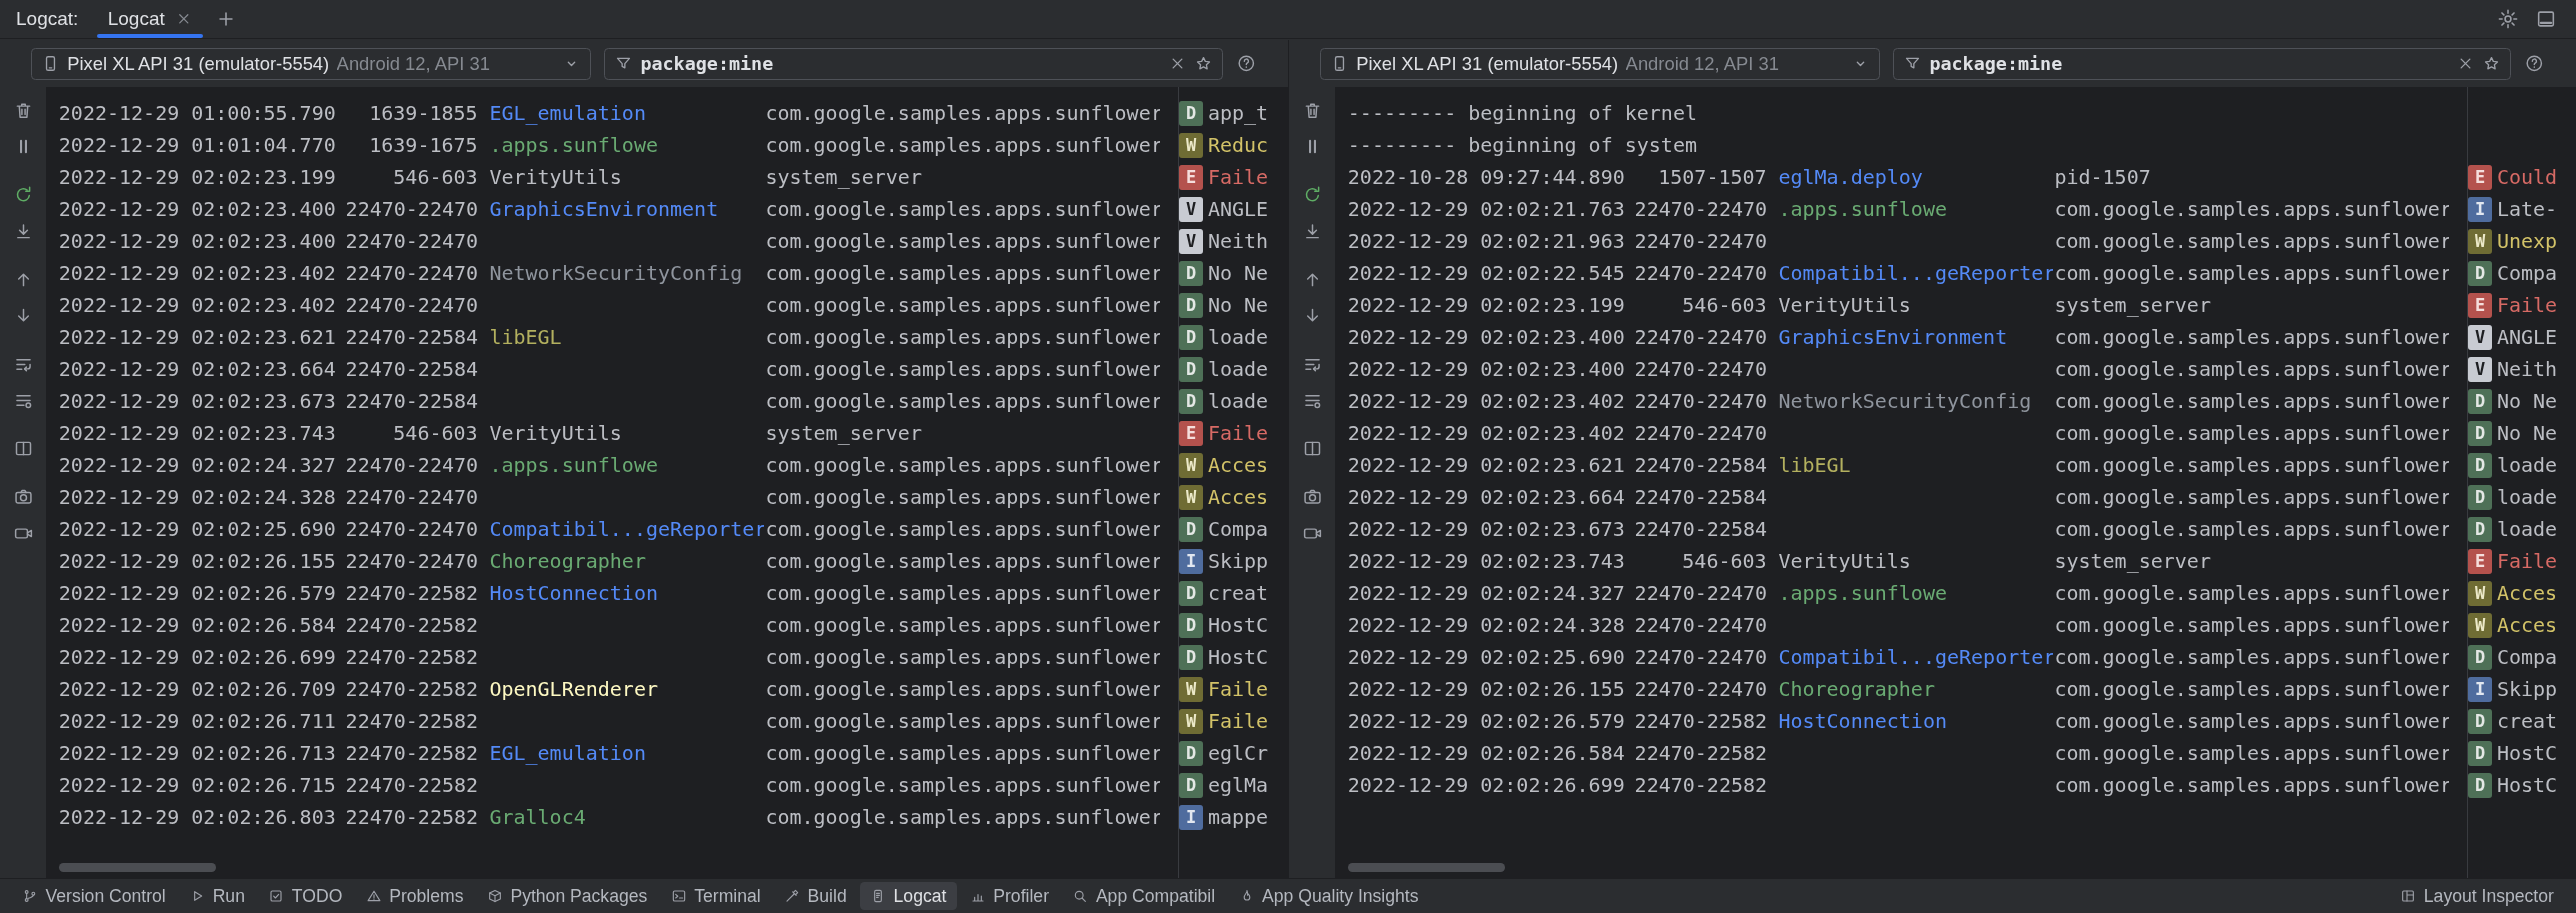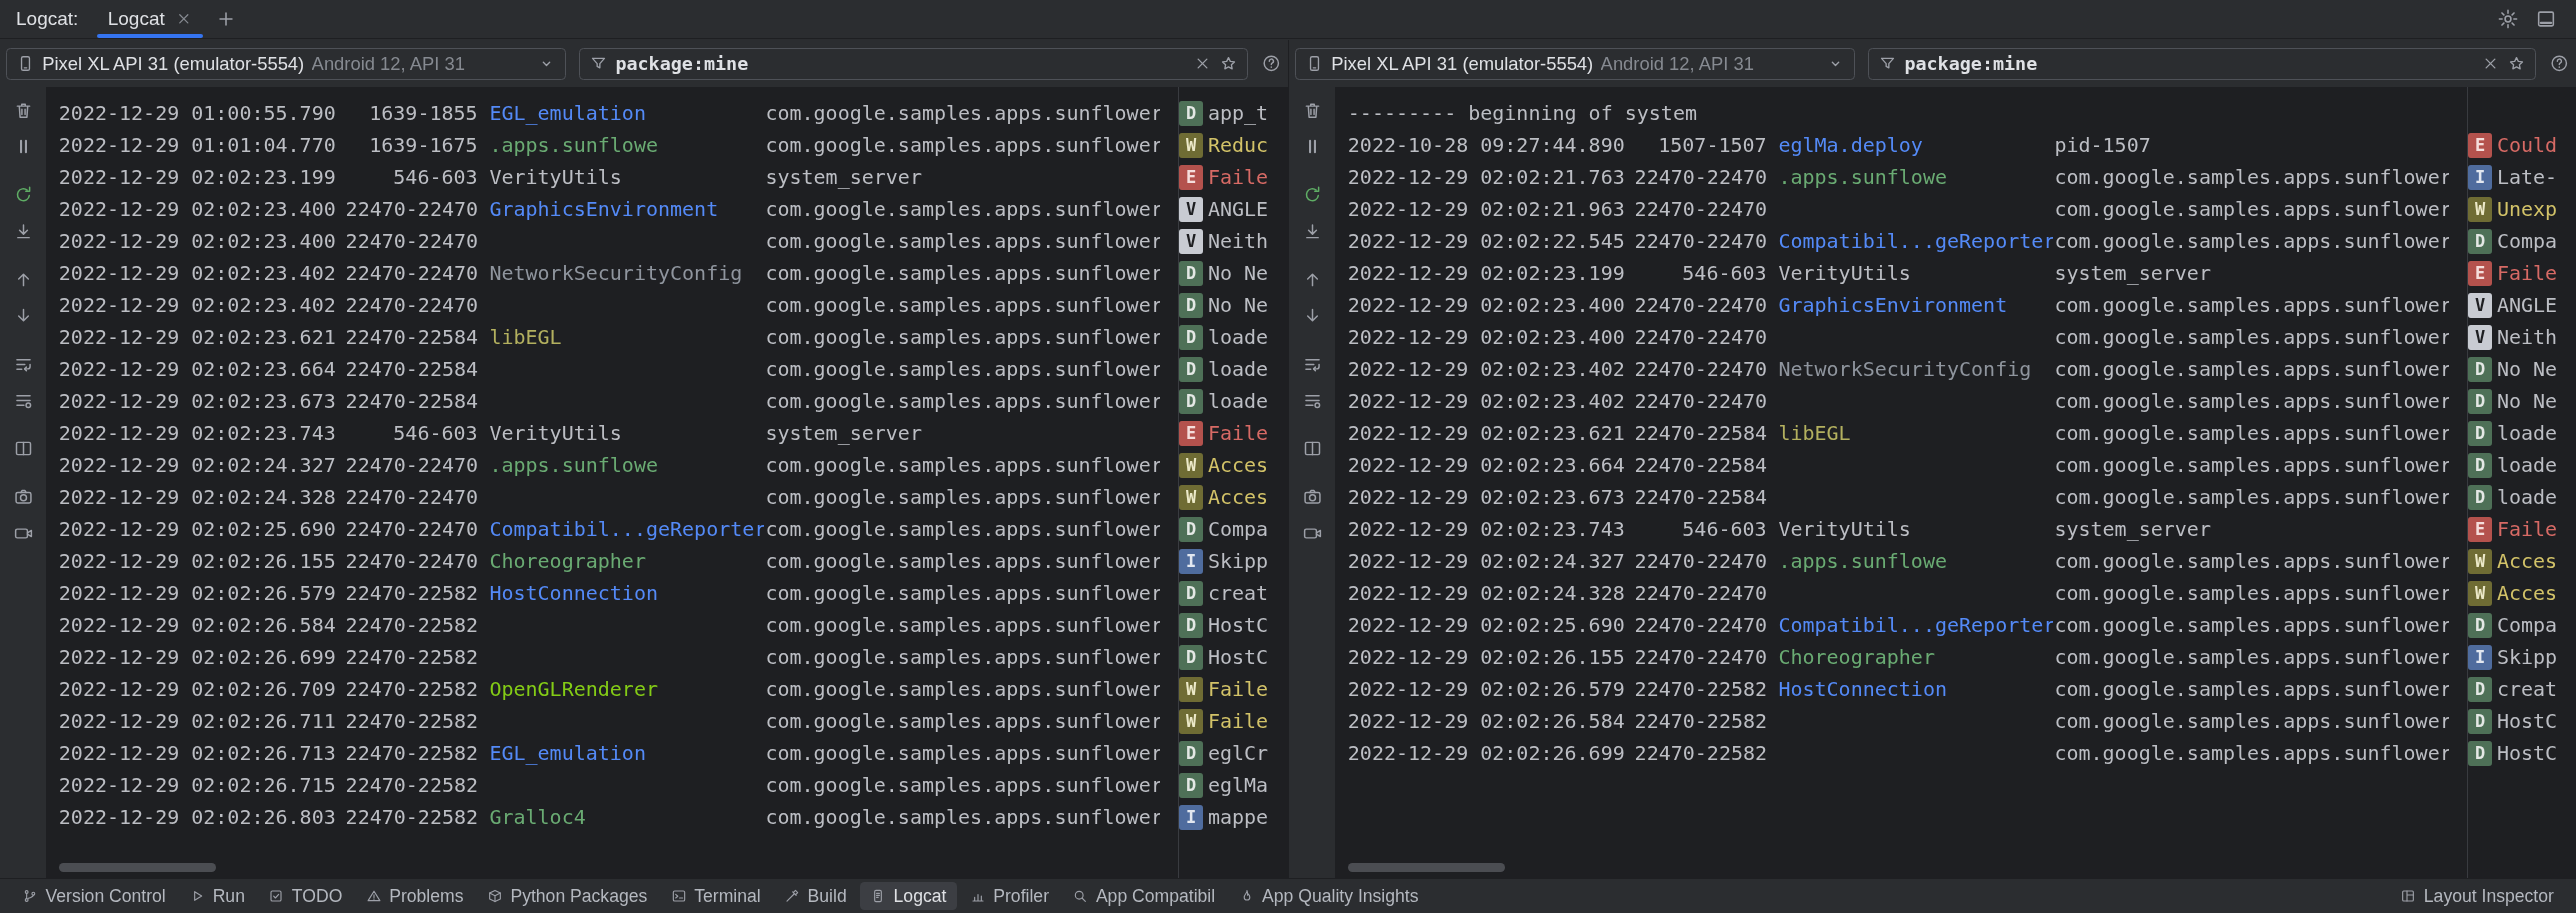--- a/index.html
+++ b/index.html
@@ -27,21 +27,21 @@
   .tab-close { width:17.6px; height:17.6px; color:#868A91; display:flex; }
   .add-tab { width:22px; height:22px; color:#9DA0A8; margin-left:7.4px; display:flex; }
   .tabbar-actions { margin-left:auto; display:flex; align-items:center; gap:16px; padding-right:19px; }
   .tabbar-actions .abtn { width:22px; height:22px; color:#9DA0A8; display:flex; }
   
   .panes { position:absolute; top:40px; bottom:35px; left:0; right:0; }
   .pane { position:absolute; top:0; bottom:0; width:1288px; background:#2B2D30; }
   .pane.right { border-left:1.5px solid #1E1F22; }
   .pane-header {
     height:47px; display:flex; align-items:center; gap:13.2px;
-    padding:0 6px; background:#2B2D30;
+    padding:0 31px; background:#2B2D30;
   }
   .field {
     height:32px; border:0.7px solid #4E5157; border-radius:4.4px;
     display:flex; align-items:center; background:#2B2D30; padding:0 8.8px; gap:7.4px;
   }
   .device-field { width:560px; flex:0 0 auto; }
   .device-name { font-size:18.4px; color:#DFE1E5; white-space:nowrap; }
   .device-details { font-size:18.4px; color:#868A91; white-space:nowrap; flex:1; overflow:hidden; }
   .filter-field { flex:1; }
   .filter-value { font-family:"DejaVu Sans Mono", monospace; font-weight:bold; font-size:18.4px; color:#DFE1E5; }
@@ -411,21 +411,21 @@
               <span class="c-tag" style="color: rgb(188, 190, 196);"></span>
               <span class="c-pkg">com.google.samples.apps.sunflower</span>
               <span class="c-level">
                 <span class="chip" style="background: rgb(78, 112, 87); color: rgb(228, 232, 229);">D</span>
               </span>
               <span class="c-msg" style="color: rgb(188, 190, 196);">HostC</span>
             </div>
             <div class="log-row">
               <span class="c-time">2022-12-29 02:02:26.709</span>
               <span class="c-pid">22470-22582</span>
-              <span class="c-tag" style="color: #84cc16;">OpenGLRenderer</span>
+              <span class="c-tag" style="color: #fef9c3;">OpenGLRenderer</span>
               <span class="c-pkg">com.google.samples.apps.sunflower</span>
               <span class="c-level">
                 <span class="chip" style="background: rgb(111, 108, 52); color: rgb(236, 233, 200);">W</span>
               </span>
               <span class="c-msg" style="color: rgb(210, 194, 104);">Faile</span>
             </div>
             <div class="log-row">
               <span class="c-time">2022-12-29 02:02:26.711</span>
               <span class="c-pid">22470-22582</span>
               <span class="c-tag" style="color: rgb(188, 190, 196);"></span>
@@ -576,20 +576,23 @@
           <div class="gbtn">
             <svg viewBox="0 0 24 24" fill="none" stroke="currentColor" stroke-width="1.7" stroke-linecap="round" stroke-linejoin="round">
               <rect x="3" y="7" width="13.5" height="10" rx="2"></rect>
               <path d="M16.5 11.2 21 8.5v7l-4.5-2.7"></path>
             </svg>
           </div>
         </div>
         <div class="log-viewport">
           <div class="rows">
             <div class="log-row">
+              <span class="c-banner">--------- beginning of kernel</span>
+            </div>
+            <div class="log-row">
               <span class="c-banner">--------- beginning of system</span>
             </div>
             <div class="log-row">
               <span class="c-time">2022-10-28 09:27:44.890</span>
               <span class="c-pid">1507-1507</span>
               <span class="c-tag" style="color: rgb(84, 138, 247);">eglMa.deploy</span>
               <span class="c-pkg">pid-1507</span>
               <span class="c-level">
                 <span class="chip" style="background: rgb(180, 82, 77); color: rgb(245, 222, 220);">E</span>
               </span>

